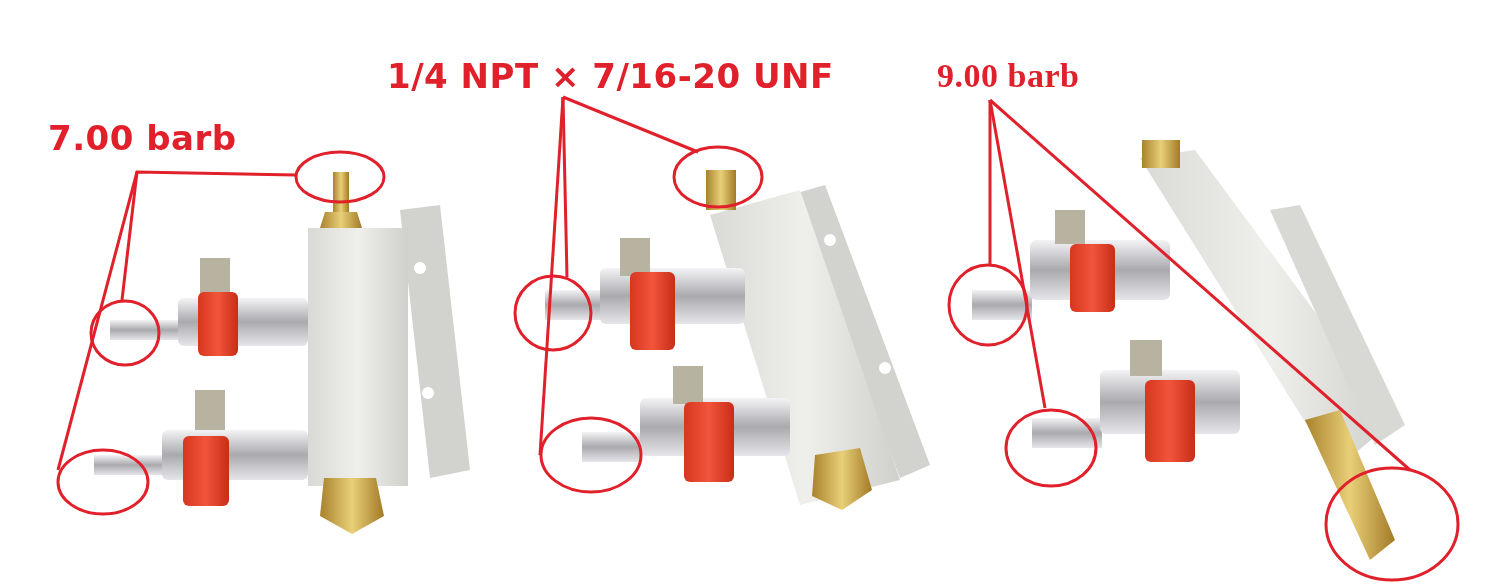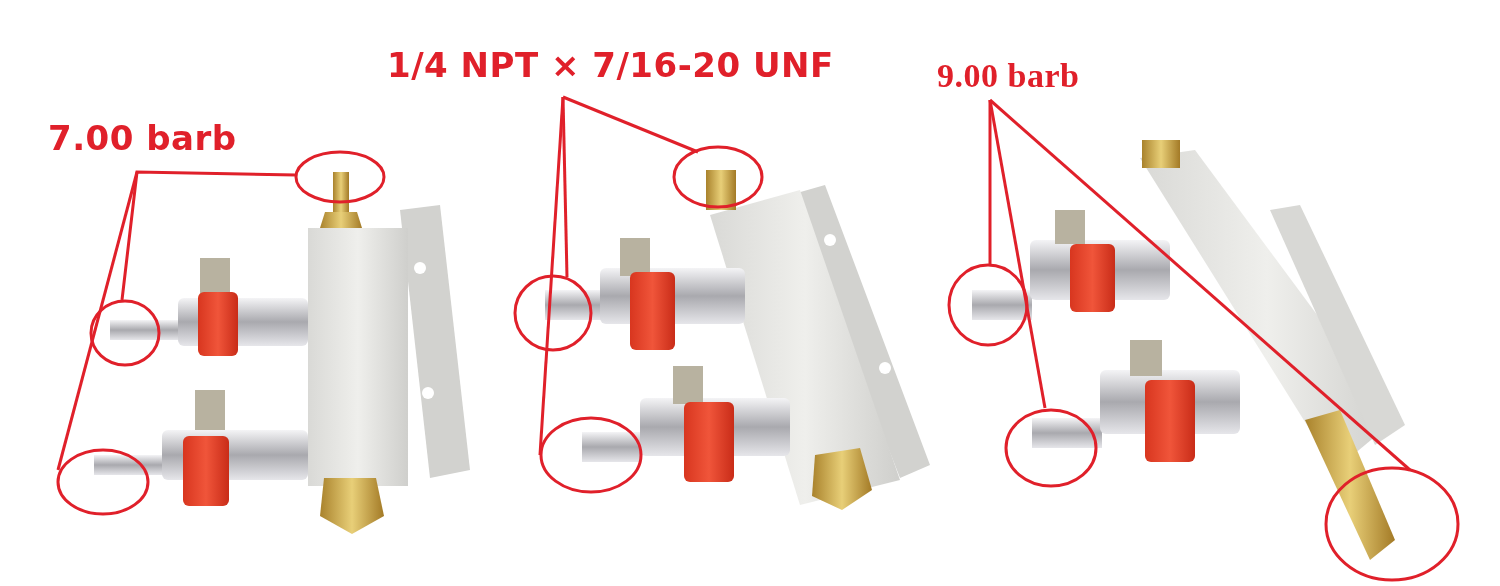--- a/index.html
+++ b/index.html
@@ -113,16 +113,16 @@
     <ellipse cx="988" cy="305" rx="39" ry="40"></ellipse>
     <ellipse cx="1051" cy="448" rx="45" ry="38"></ellipse>
     <ellipse cx="1392" cy="524" rx="66" ry="56"></ellipse>
     <line x1="990" y1="100" x2="990" y2="266"></line>
     <line x1="990" y1="100" x2="1045" y2="408"></line>
     <line x1="990" y1="100" x2="1410" y2="470"></line>
   </g>
 </svg>
 
 <div class="label" style="left:48px;top:118px;">7.00 barb</div>
-<div class="label" style="left:387px;top:45px;">1/4 NPT × 7/16-20 UNF</div>
+<div class="label" style="left:387px;top:56px;">1/4 NPT × 7/16-20 UNF</div>
 <div class="label" style="left:937px;top:57px;font-family:Liberation Serif, serif;">9.00 barb</div>
 
 </div>
 
 </body></html>

